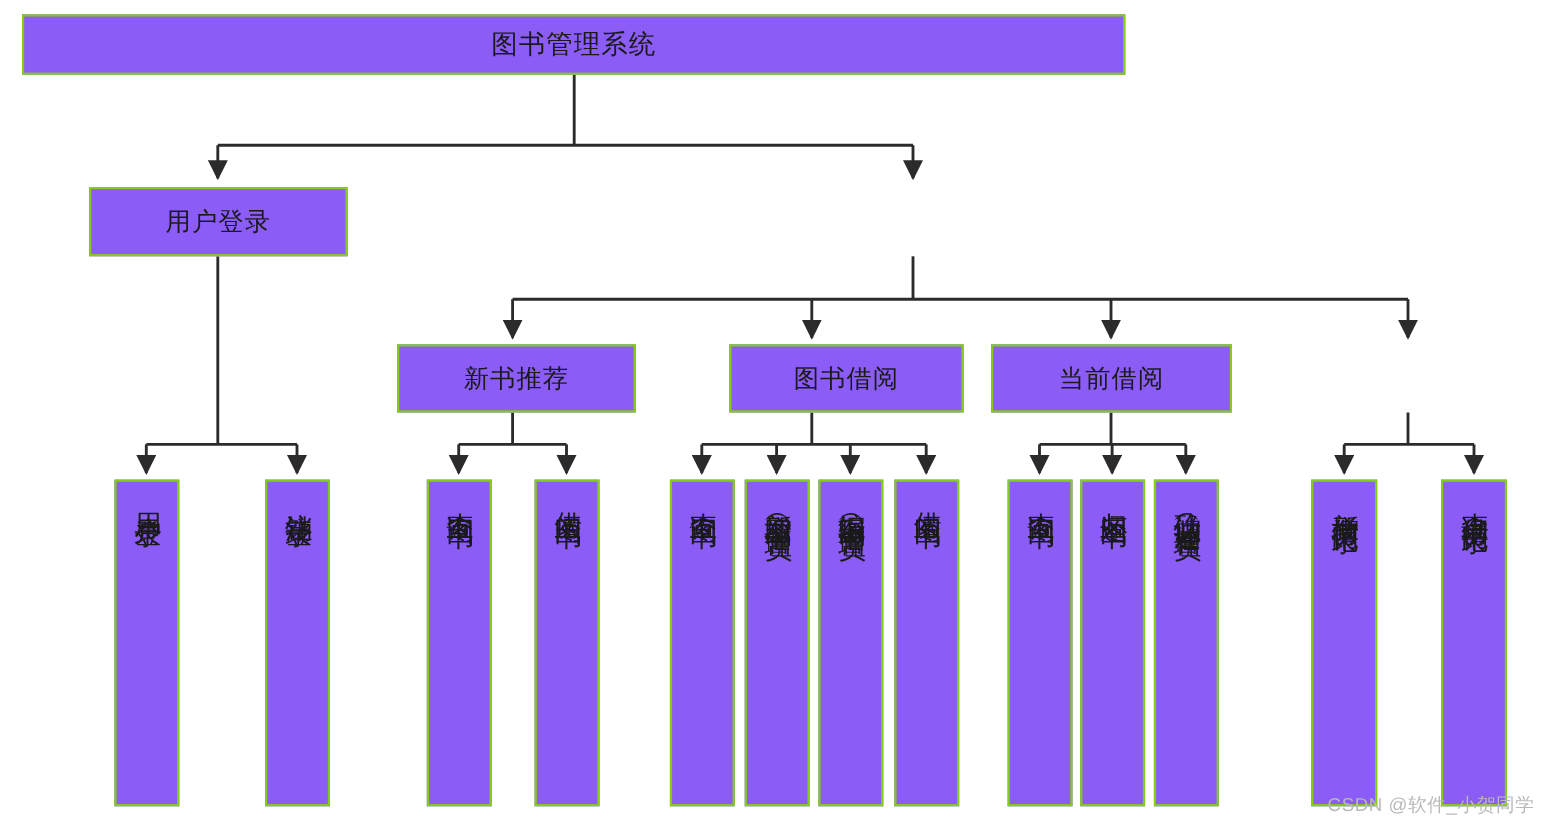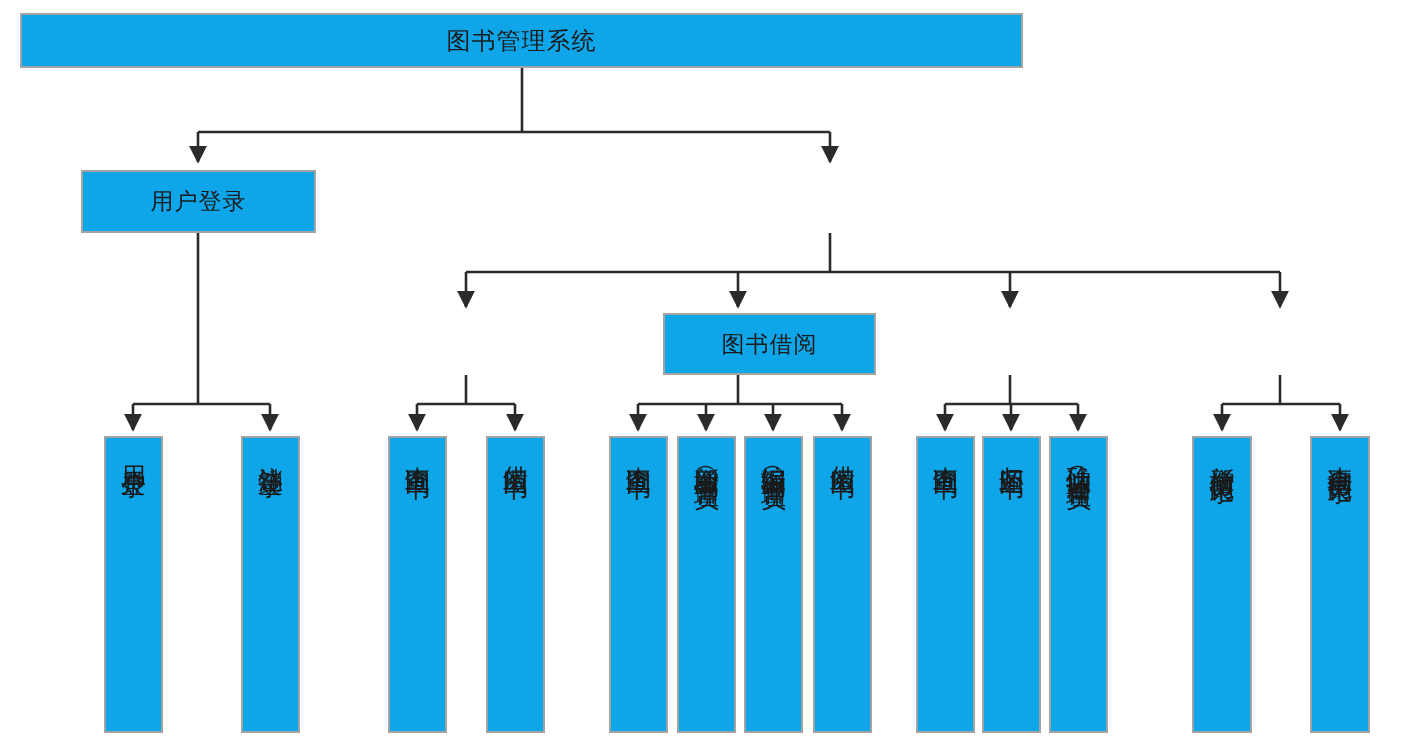--- a/index.html
+++ b/index.html
@@ -9,22 +9,22 @@
     font-family:"Liberation Sans","DejaVu Sans",sans-serif;
     overflow:hidden;
     position:relative;
   }
   #canvas{position:absolute;left:0;top:0;width:1405px;height:747px;}
   svg.connectors{position:absolute;left:0;top:0;width:1405px;height:747px;pointer-events:none;}
 
   .node{
     position:absolute;
     box-sizing:border-box;
-    background:#0ea5e9;
-    border:2px solid #a3a3a3;
+    background:#8b5cf6;
+    border:2px solid #84cc16;
     display:flex;
     align-items:center;
     justify-content:center;
     color:#1a1a1a;
   }
   .node .label{
     display:block;
     text-align:center;
     line-height:1.25;
     letter-spacing:1px;
@@ -118,22 +118,28 @@
   </svg>
 
   <div class="node h root" style="left:20px;top:13px;width:1003px;height:55px;">
     <span class="label">图书管理系统</span>
   </div>
 
   <div class="node h" style="left:81px;top:170px;width:235px;height:63px;">
     <span class="label">用户登录</span>
   </div>
 
+  <div class="node h" style="left:361px;top:313px;width:217px;height:62px;">
+    <span class="label">新书推荐</span>
+  </div>
   <div class="node h" style="left:631px;top:313px;width:213px;height:62px;margin-left:32px;">
     <span class="label">图书借阅</span>
+  </div>
+  <div class="node h" style="left:901px;top:313px;width:219px;height:62px;">
+    <span class="label">当前借阅</span>
   </div>
 
   <div class="node v" style="left:104px;top:436px;width:59px;height:297px;">
     <span class="label">用户登录</span>
   </div>
   <div class="node v" style="left:241px;top:436px;width:59px;height:297px;">
     <span class="label">注销登录</span>
   </div>
 
   <div class="node v" style="left:388px;top:436px;width:59px;height:297px;">
@@ -166,13 +172,14 @@
     <span class="label">确认归还（管理员）</span>
   </div>
 
   <div class="node v" style="left:1192px;top:436px;width:60px;height:297px;">
     <span class="label">新增借阅记录</span>
   </div>
   <div class="node v" style="left:1310px;top:436px;width:60px;height:297px;">
     <span class="label">查询借阅记录</span>
   </div>
 
+  <div class="watermark">CSDN @软件_小贺同学</div>
 </div>
 
 </body></html>

